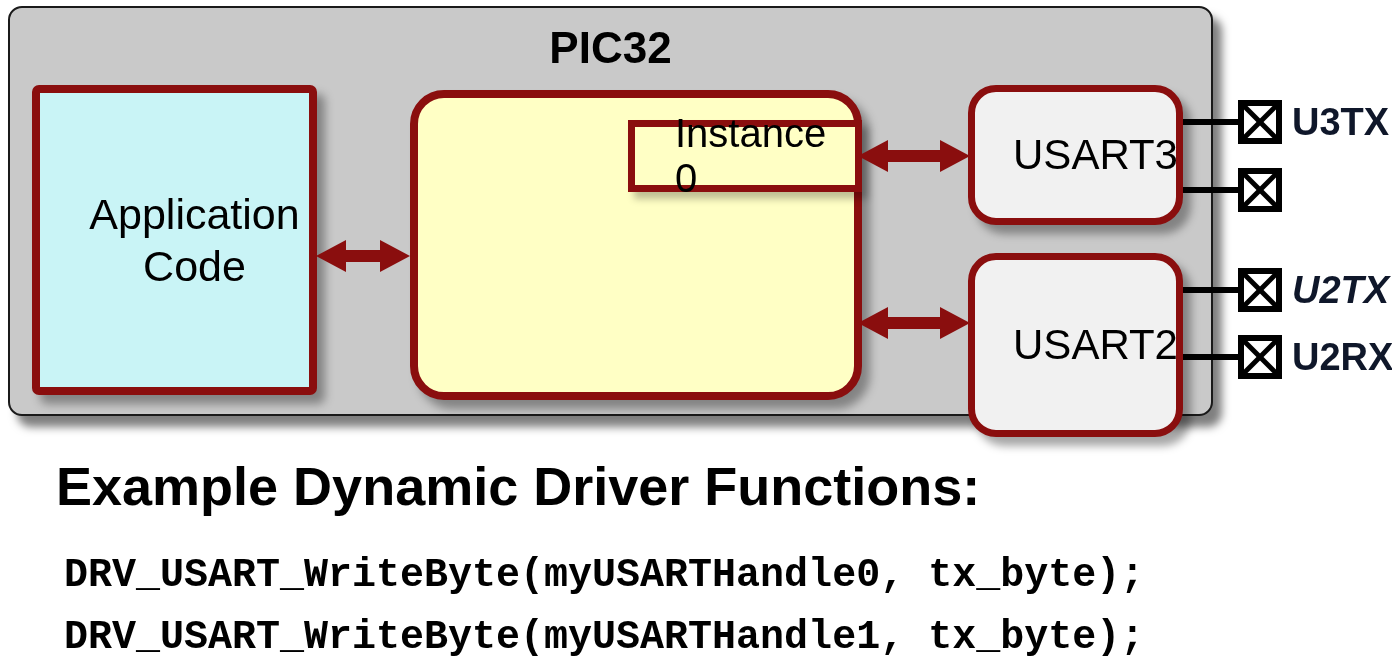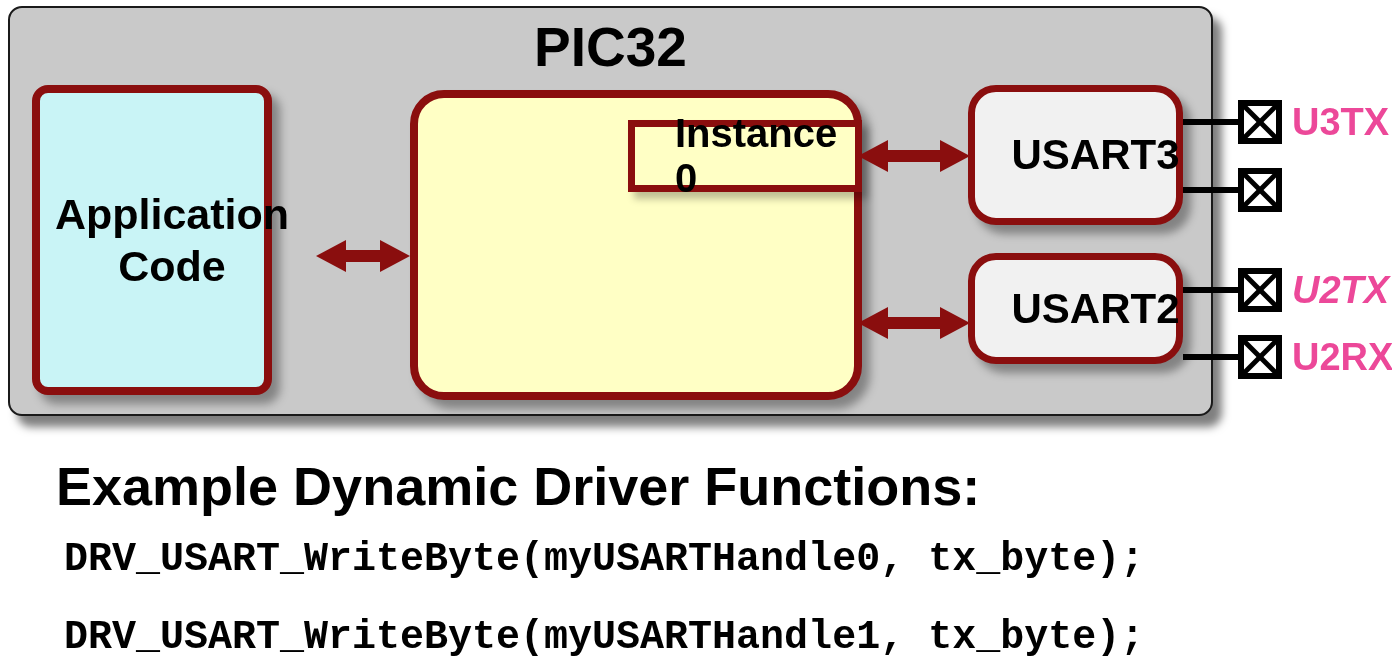--- a/index.html
+++ b/index.html
@@ -18,32 +18,32 @@
     position: absolute; left: 8px; top: 6px;
     width: 1201px; height: 406px;
     background: var(--chip-gray, #c9c9c9);
     border: 2px solid #1a1a1a;
     border-radius: 14px;
     box-shadow: 9px 11px 8px rgba(0,0,0,0.5);
   }
   .chip-title {
     position: absolute; left: 8px; top: 16px; width: 1205px;
     text-align: center;
-    font-size: 55px; font-weight: bold; color: #000;
+    font-size: 44px; font-weight: bold; color: #000;
     line-height: 63px;
   }
   .box {
     position: absolute; box-sizing: border-box;
     border-style: solid;
     border-color: var(--dark-red, #8a0e0e);
-    font-weight: bold; color: #000; padding-left: 40px;
+    font-weight: normal; color: #000; padding-left: 40px;
   }
   .app {
-    left: 32px; top: 85px; width: 240px; height: 310px;
-    border-width: 8px; border-radius: 16px;
+    left: 32px; top: 85px; width: 285px; height: 310px;
+    border-width: 8px; border-radius: 7px;
     background: var(--cyan, #c9f4f6);
     font-size: 43px; line-height: 52px;
     display: flex; align-items: center; justify-content: center;
     text-align: center;
     box-shadow: 8px 9px 10px rgba(0,0,0,0.35);
   }
   .driver {
     left: 410px; top: 90px; width: 452px; height: 310px;
     border-width: 8px; border-radius: 34px;
     background: var(--yellow, #ffffc5);
@@ -66,51 +66,51 @@
   .inst1 { top: 288px; }
   .usart {
     left: 968px; width: 215px; height: 140px;
     border-width: 7px; border-radius: 28px;
     background: var(--light-gray, #f1f1f1);
     font-size: 42px;
     display: flex; align-items: center; justify-content: center;
     box-shadow: 8px 9px 9px rgba(0,0,0,0.35);
   }
   .usart3 { top: 85px; }
-  .usart2 { top: 253px; height: 111px; }
+  .usart2 { top: 253px; height: 184px; }
   .arrow {
     position: absolute;
     color: var(--dark-red, #8a0e0e);
   }
   .arrow svg { display: block; }
   .pin-line {
     position: absolute; left: 1183px; width: 57px; height: 6px;
     background: #000;
   }
   .pin-sym {
     position: absolute; left: 1238px; width: 44px; height: 44px;
     color: #000;
   }
   .pin-sym svg { display: block; }
   .pin-label {
     position: absolute; left: 1292px;
-    font-size: 38px; font-weight: bold; line-height: 44px; color: #ec4899;
+    font-size: 38px; font-weight: bold; line-height: 44px; color: #0f172a;
   }
   .caption-heading {
     position: absolute; left: 56px; top: 462px;
     font-size: 54px; font-weight: bold; color: #000;
     line-height: 48px;
   }
   .code-line {
     position: absolute; left: 64px;
     font-family: "Liberation Mono", monospace;
     font-weight: bold; font-size: 40px; color: #000;
     white-space: pre; line-height: 47px;
   }
-  .code-0 { top: 536px; }
+  .code-0 { top: 552px; }
   .code-1 { top: 607px; margin-top: 7px; }
 </style>
 </head>
 <body>
 
 <div class="stage">
 
   <div class="chip"></div>
   <div class="chip-title">PIC32</div>
 

